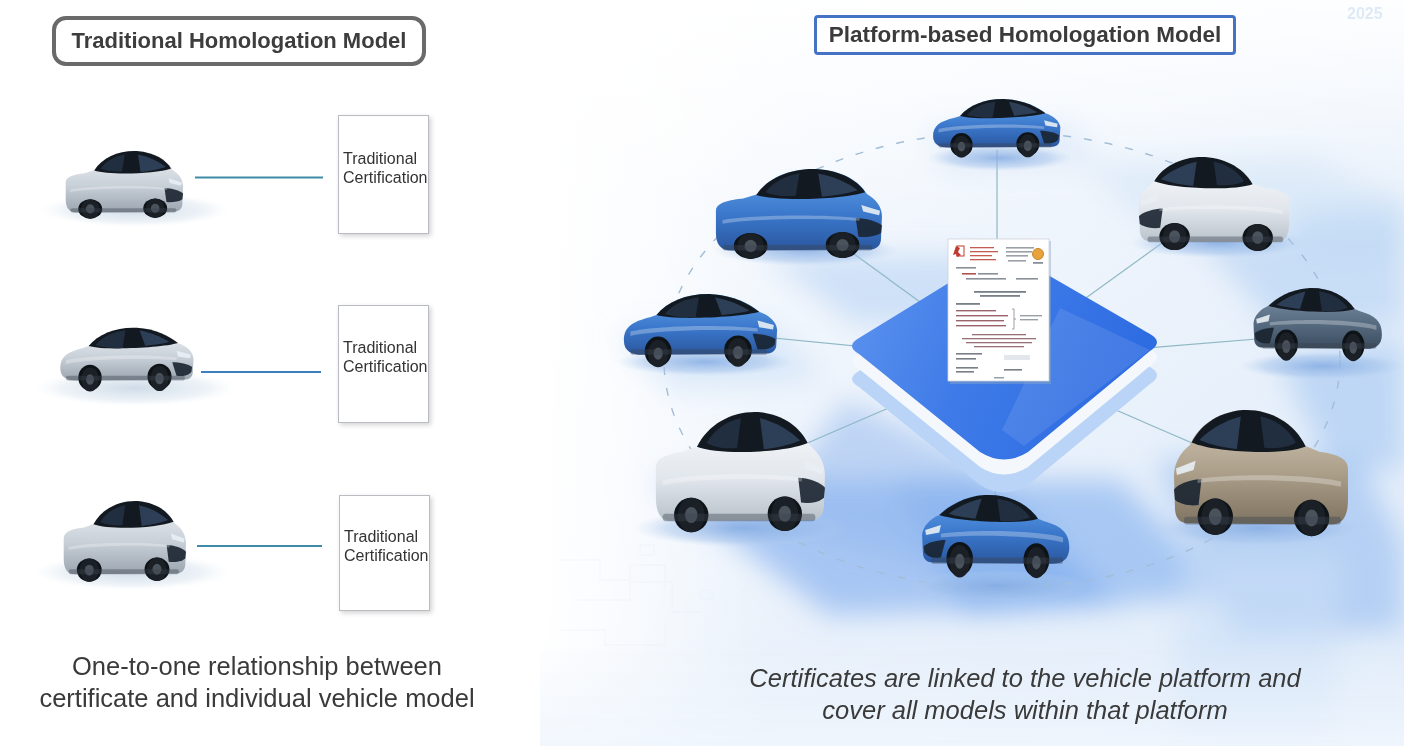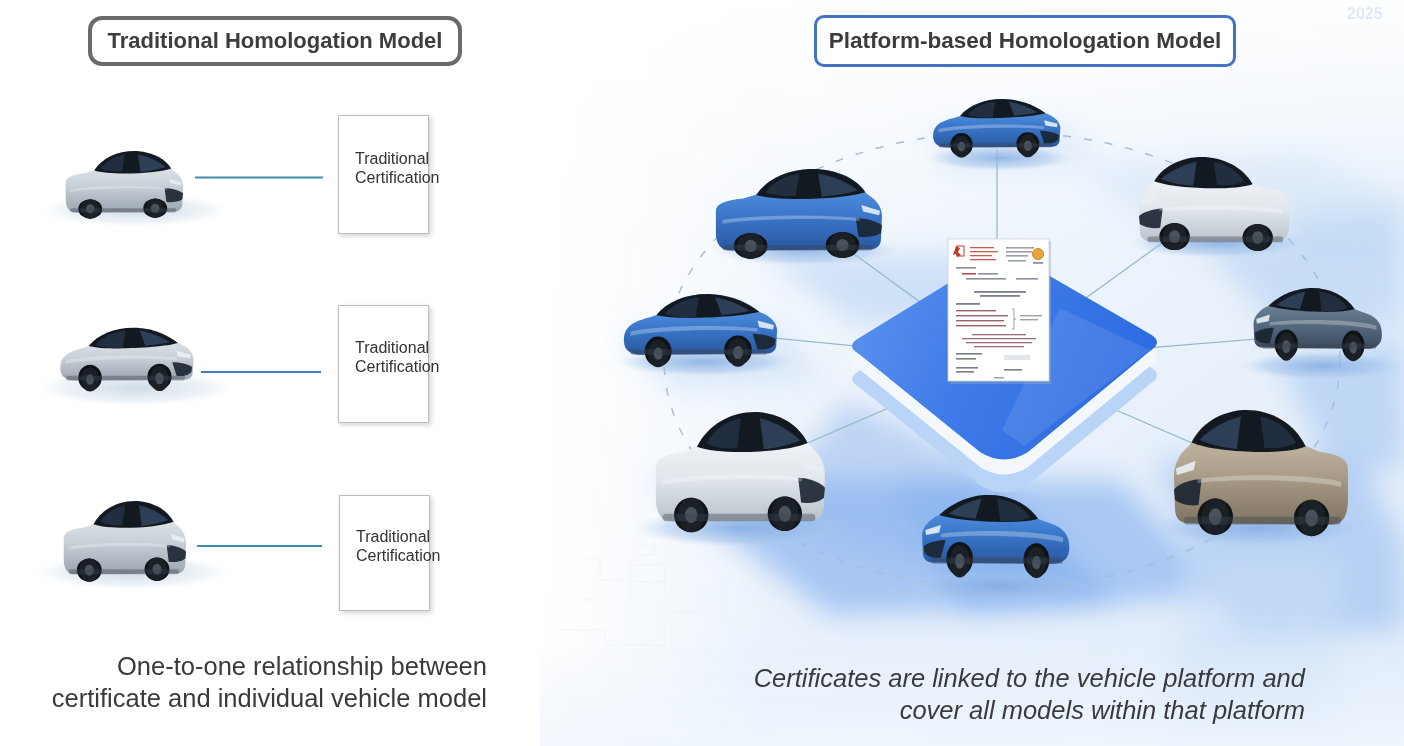--- a/index.html
+++ b/index.html
@@ -1,28 +1,28 @@
 <!DOCTYPE html>
 <html><head>
 <meta charset="utf-8">
 <style>
   html,body{margin:0;padding:0;}
   body{width:1404px;height:746px;background:#ffffff;font-family:"Liberation Sans",sans-serif;overflow:hidden;}
   .page{position:relative;width:1404px;height:746px;}
   .abs{position:absolute;}
   .titleL{left:52px;top:16px;width:374px;height:50px;border:4px solid #6a6a6a;border-radius:14px;
     background:#fff;box-sizing:border-box;display:flex;align-items:center;justify-content:center;
-    font-weight:bold;font-size:22px;color:#3d3d3d;white-space:nowrap;margin-left:36px;}
-  .titleR{left:814px;top:15px;width:422px;height:52px;border:3px solid #4472c4;border-radius:10px;
+    font-weight:bold;font-size:22px;color:#3d3d3d;white-space:nowrap;}
+  .titleR{left:814px;top:15px;width:422px;height:40px;border:3px solid #4472c4;border-radius:4px;
     background:#fff;box-sizing:border-box;display:flex;align-items:center;justify-content:center;
     font-weight:bold;font-size:22.5px;color:#3b3b3b;white-space:nowrap;z-index:5;}
   .cert{width:91px;background:#fff;border:1px solid #b9bdc2;box-sizing:border-box;
     box-shadow:2px 2px 5px rgba(0,0,0,0.18);display:flex;align-items:center;
-    font-size:16px;line-height:19px;color:#333;padding-left:16px;padding-bottom:14px;z-index:4;}
-  .cap{font-size:25.5px;line-height:32px;color:#3a3a3a;text-align:right;z-index:6;}
+    font-size:16px;line-height:19px;color:#333;padding-left:4px;padding-bottom:14px;z-index:4;}
+  .cap{font-size:25.5px;line-height:32px;color:#3a3a3a;text-align:center;z-index:6;}
 </style>
 </head>
 <body>
 <div class="page">
   <svg class="abs" style="left:0;top:0;" width="1404" height="746" viewBox="0 0 1404 746">
     <defs>
       <linearGradient id="rbg" x1="0" y1="0" x2="0.85" y2="1">
         <stop offset="0" stop-color="#ffffff"></stop>
         <stop offset="0.3" stop-color="#f4f8fd"></stop>
         <stop offset="0.65" stop-color="#e9f1fb"></stop>

